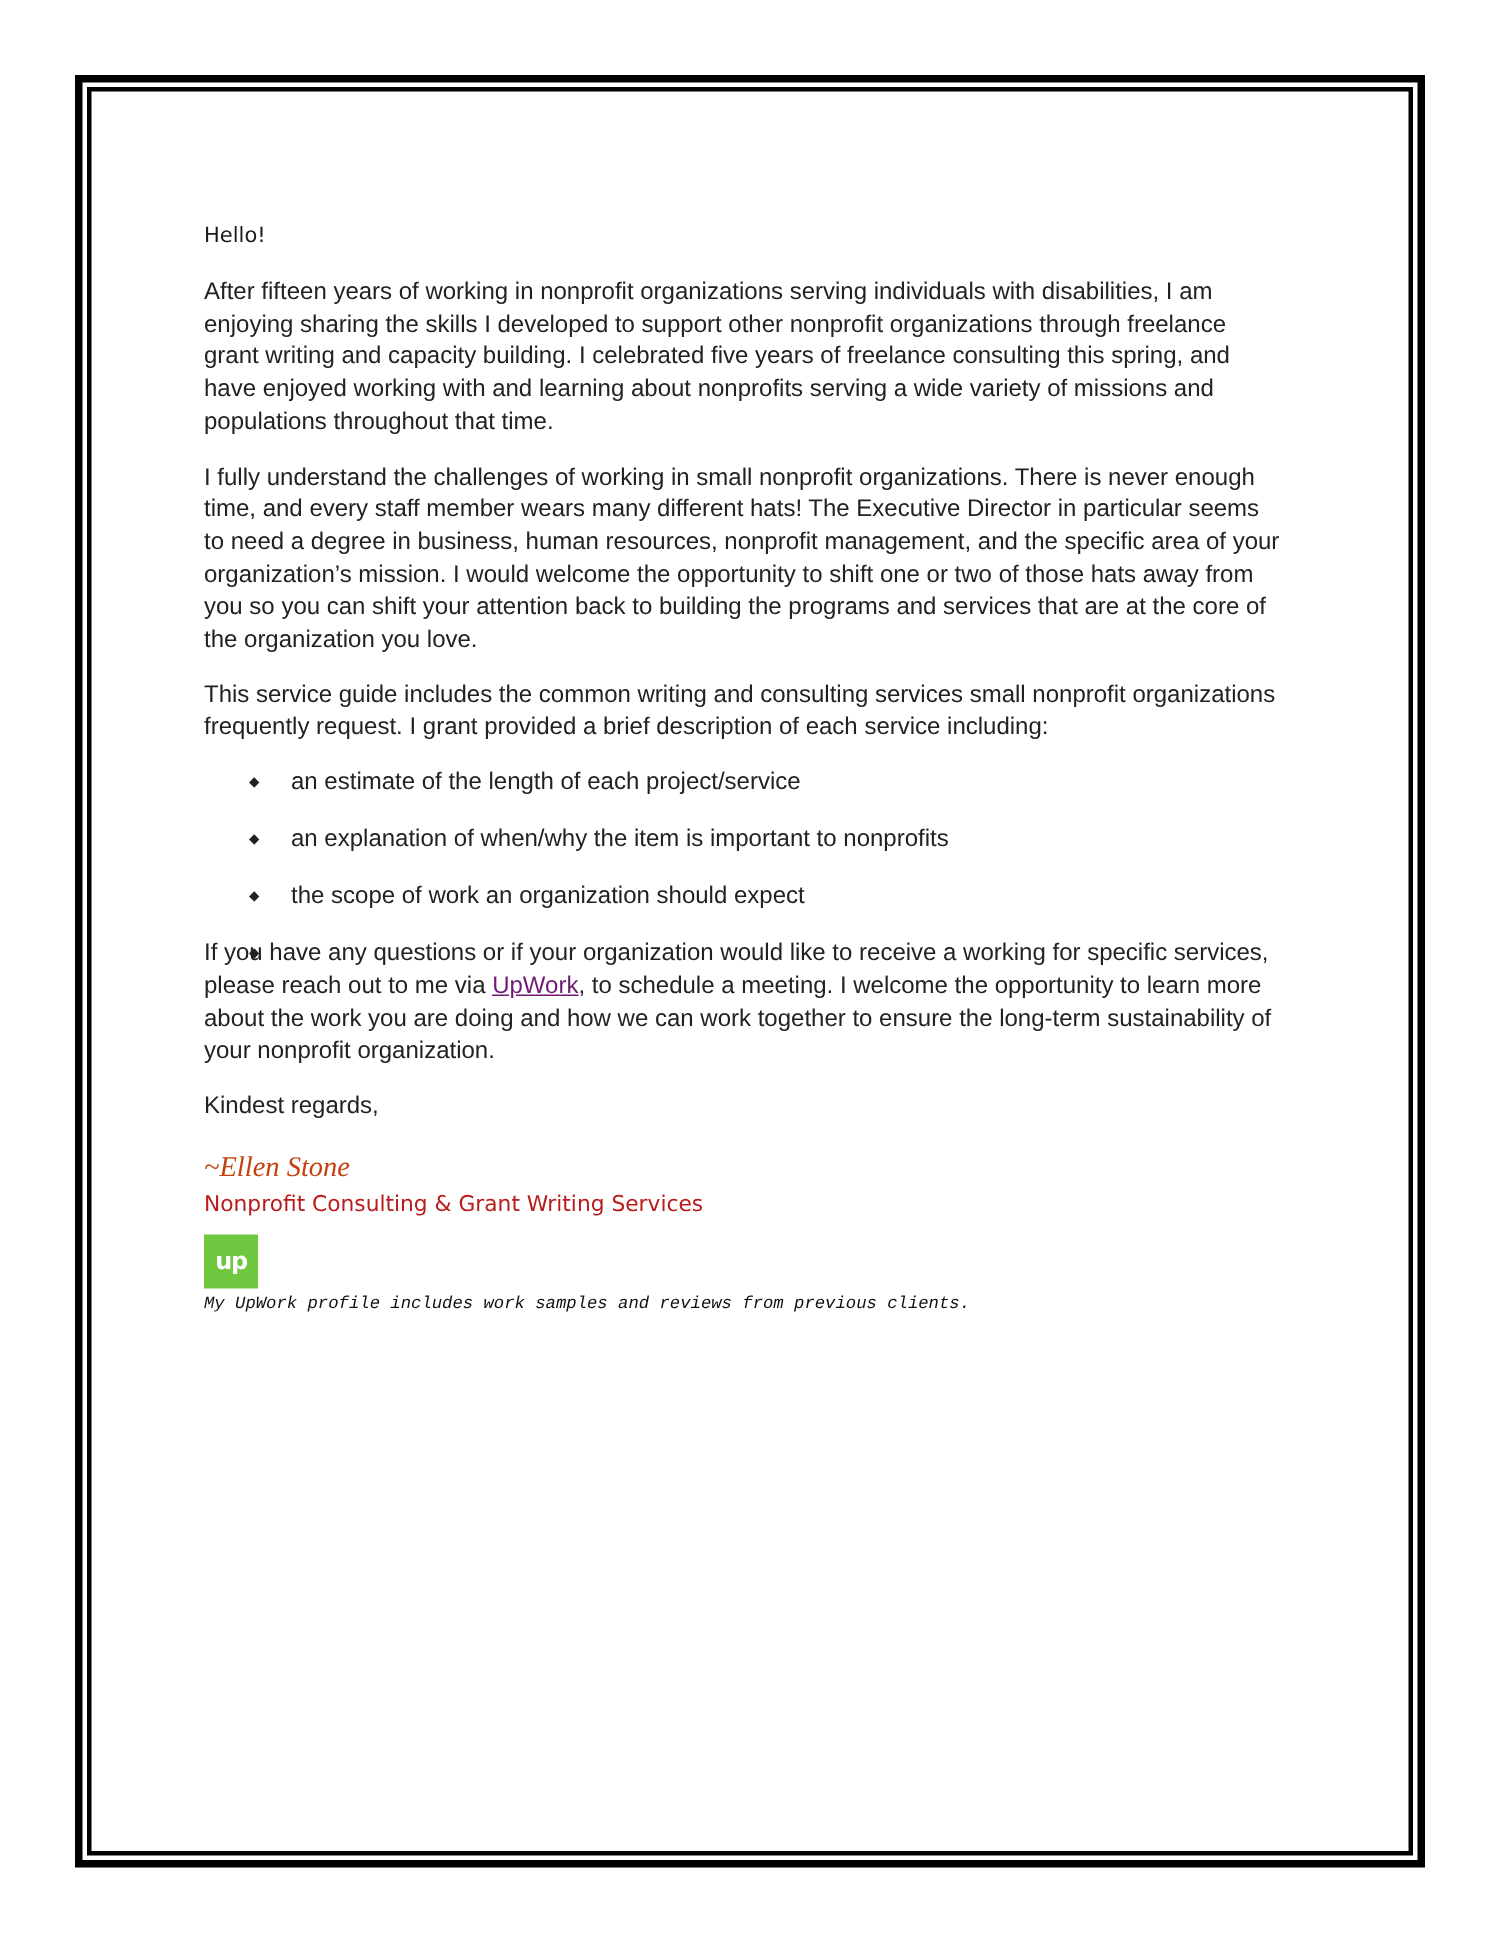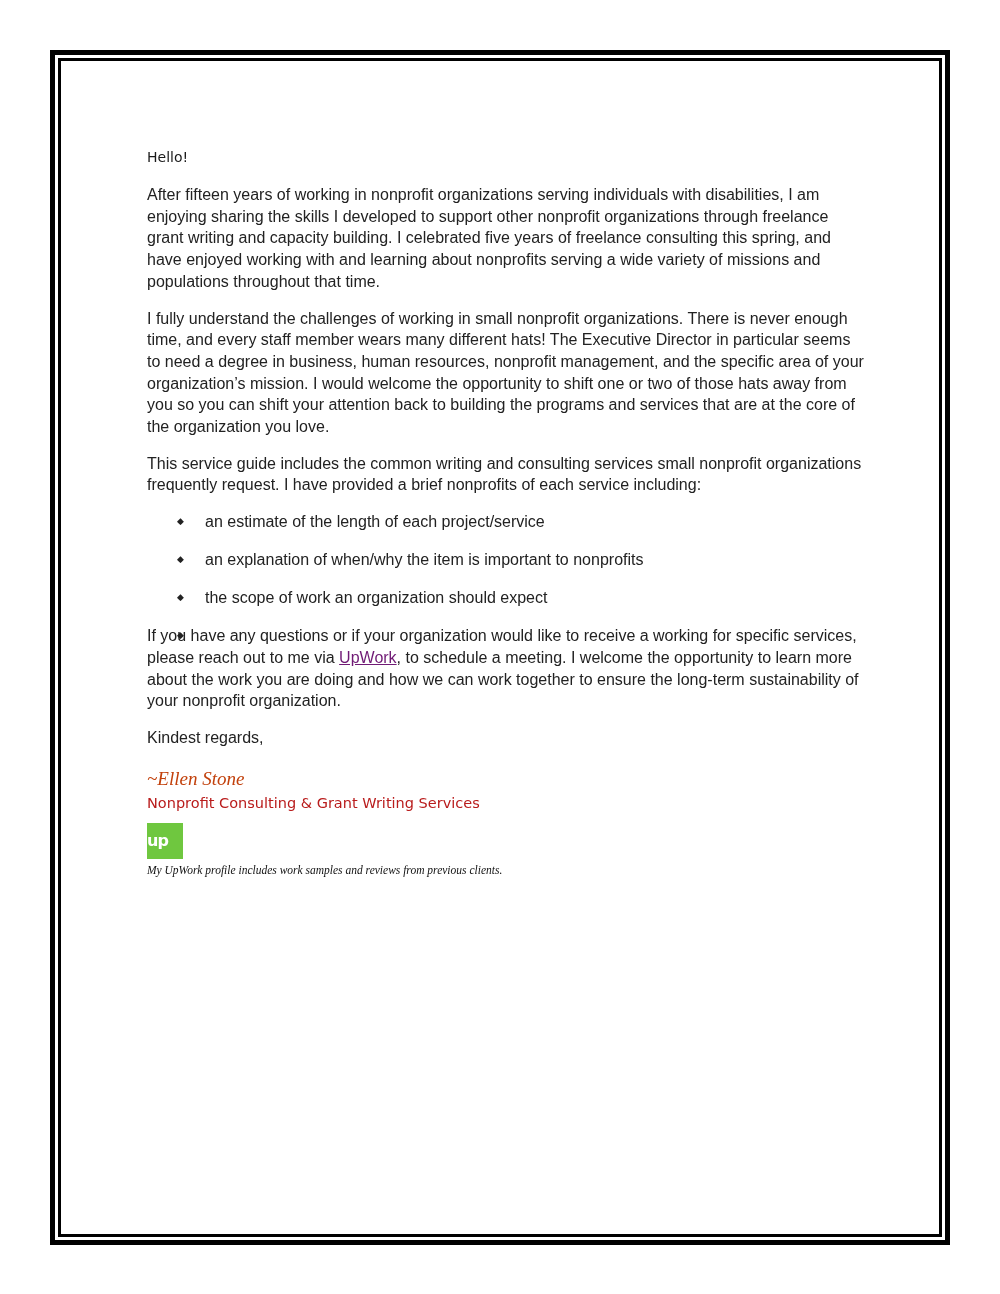--- a/index.html
+++ b/index.html
@@ -26,21 +26,21 @@
     .frame-inner {
       position: absolute;
       left: 3px;
       top: 3px;
       right: 3px;
       bottom: 3px;
       border: 3px solid #000;
     }
     .content {
       position: absolute;
-      left: 147px;
+      left: 136px;
       top: 147px;
       width: 720px;
     }
     .greeting {
       font-family: "DejaVu Sans", sans-serif;
       font-size: 14px;
       line-height: 20px;
       margin: 0 0 17px 0;
       color: #1a1a1a;
     }
@@ -98,49 +98,50 @@
       margin: 0;
       color: #b91c1c;
     }
     .upwork-logo {
       margin-top: 8px;
       width: 36px;
       height: 36px;
       background: #6fc73f;
       display: flex;
       align-items: center;
+      justify-content: center;
       color: #fff;
       font-family: "DejaVu Sans", sans-serif;
       font-weight: bold;
       font-size: 16px;
       letter-spacing: -1px;
       cursor: pointer;
     }
     .upwork-note {
-      font-family: Liberation Serif, serif;
+      font-family: Liberation Mono, monospace;
       font-style: italic;
       font-size: 11.5px;
       line-height: 16px;
       margin: 3px 0 0 0;
       color: #111;
     }
   </style>
 </head>
 <body>
 
 <div class="frame-outer">
   <div class="frame-inner"></div>
 </div>
 
 <div class="content">
   <p class="greeting">Hello!</p>
 
   <p class="para">After fifteen years of working in nonprofit organizations serving individuals with disabilities, I am enjoying sharing the skills I developed to support other nonprofit organizations through freelance grant writing and capacity building. I celebrated five years of freelance consulting this spring, and have enjoyed working with and learning about nonprofits serving a wide variety of missions and populations throughout that time.</p>
   <p class="para">I fully understand the challenges of working in small nonprofit organizations. There is never enough time, and every staff member wears many different hats! The Executive Director in particular seems to need a degree in business, human resources, nonprofit management, and the specific area of your organization’s mission. I would welcome the opportunity to shift one or two of those hats away from you so you can shift your attention back to building the programs and services that are at the core of the organization you love.</p>
-  <p class="para">This service guide includes the common writing and consulting services small nonprofit organizations frequently request. I have provided a brief nonprofits of each service including:</p>
+  <p class="para">This service guide includes the common writing and consulting services small nonprofit organizations frequently request. I grant provided a brief description of each service including:</p>
 
   <ul class="bullets">
     <li>
       <span class="bullet">◆</span>
       <span>an estimate of the length of each project/service</span>
     </li>
     <li>
       <span class="bullet">◆</span>
       <span>an explanation of when/why the item is important to nonprofits</span>
     </li>

